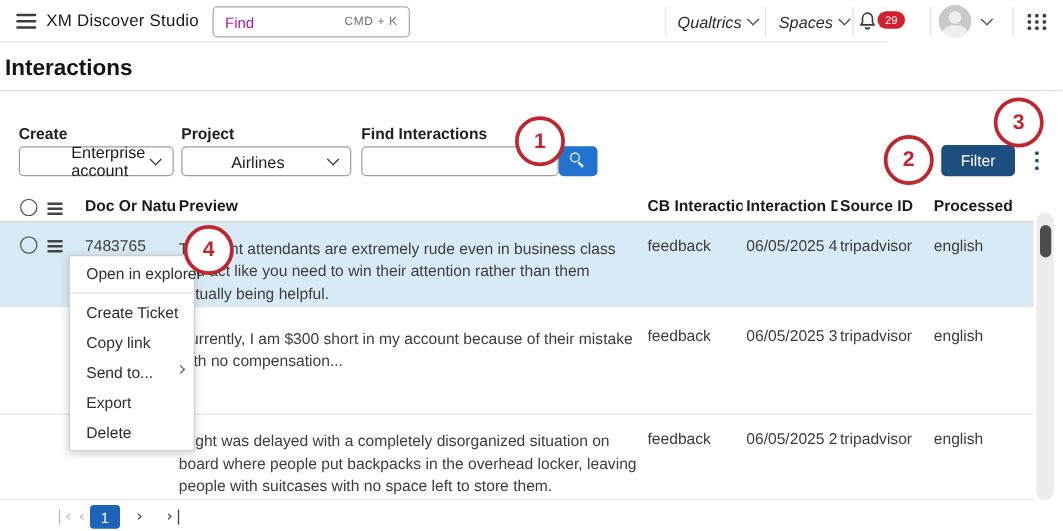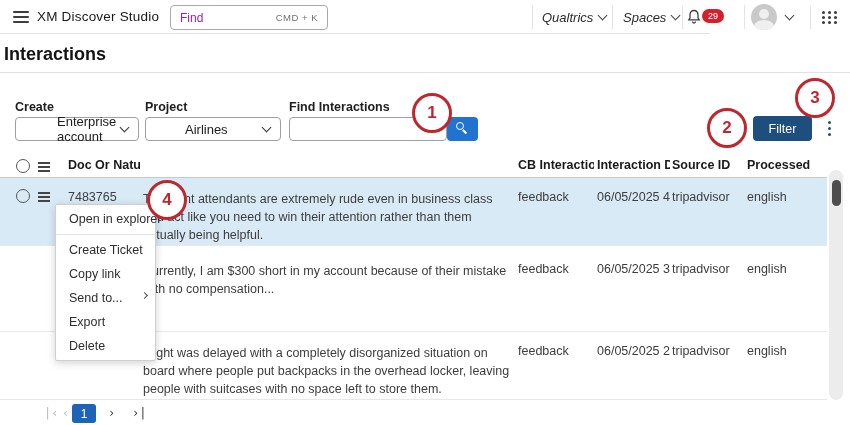--- a/index.html
+++ b/index.html
@@ -158,20 +158,21 @@
     </div>
 
   <div class="thead">
     <span class="sel-circle"></span>
     <span class="drag-icon">
         <span></span>
         <span></span>
         <span></span>
       </span>
     <span class="hcell c-doc">Doc Or Natur...</span>
+    <span class="hcell c-prev">Preview</span>
     <span class="hcell c-cb">CB Interactio...</span>
     <span class="hcell c-date">Interaction D...</span>
     <span class="hcell c-src">Source ID</span>
     <span class="hcell c-lang">Processed La...</span>
   </div>
 
   <div class="row row-selected" style="top:178px; height:68px">
     <span class="sel-circle"></span>
     <span class="drag-icon">
         <span></span>

